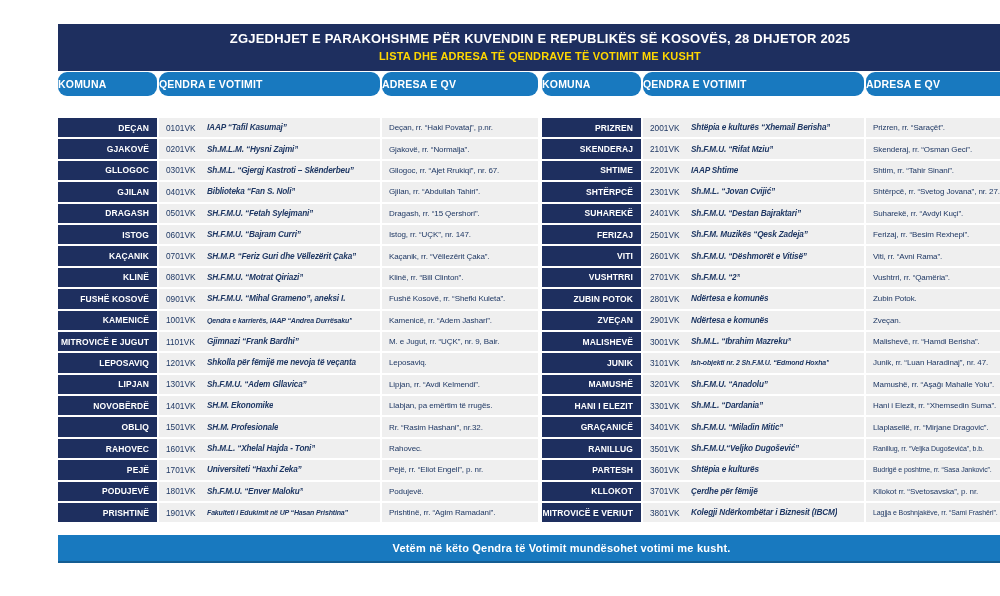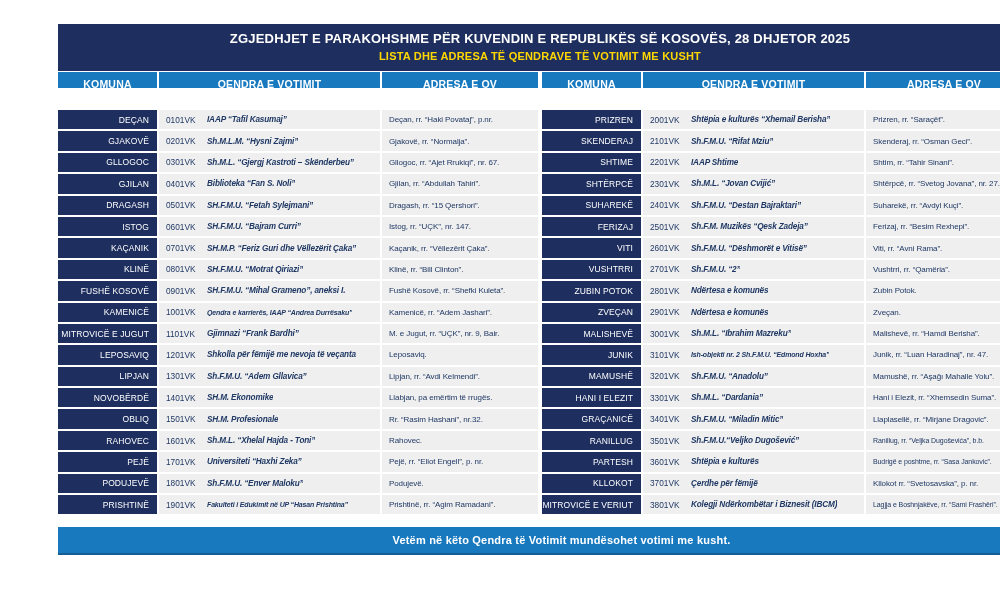--- a/index.html
+++ b/index.html
@@ -20,28 +20,28 @@
   .band{background:var(--navy);text-align:center;padding:7px 4px 9px;}
   .title{color:#fff;font-weight:bold;font-size:13px;letter-spacing:.2px;}
   .subtitle{color:var(--yellow);font-weight:bold;font-size:11px;margin-top:4px;letter-spacing:.2px;}
 
   
   .half{display:grid;grid-template-columns:99px 221px 156px;column-gap:2px;}
   .two-cols{display:flex;column-gap:4px;margin-top:1px;}
 
   .colhead .cell{
     background:var(--blue);color:#fff;font-weight:bold;font-size:10.5px;
-    height:16px;line-height:24px;text-align:center;letter-spacing:.2px;
+    height:24px;line-height:24px;letter-spacing:.2px;border-radius:9px;
   }
 
   .tables{display:flex;column-gap:4px;margin-top:22px;}
   .row{margin-bottom:2px;}
   .row .cell{height:19.4px;display:flex;align-items:center;overflow:hidden;}
   .cell.komuna{
-    background:var(--navy);color:#fff;font-weight:normal;font-size:8.5px;
+    background:var(--navy);color:#fff;font-weight:bold;font-size:8.5px;
     justify-content:flex-end;padding-right:8px;box-sizing:border-box;letter-spacing:.1px;
   }
   .cell.qendra,.cell.adresa{background:var(--row_bg);color:var(--row_text);}
   .code{flex:none;width:41px;padding-left:7px;font-size:8.3px;}
   .name{font-weight:bold;font-size:8.2px;letter-spacing:-.15px;white-space:nowrap;overflow:hidden;font-style:italic;}
   .name.small{font-size:7px;}
   .cell.adresa{padding-left:7px;box-sizing:border-box;font-size:8px;letter-spacing:-.1px;white-space:nowrap;}
   .adresa.small{font-size:7px;}
 
   

